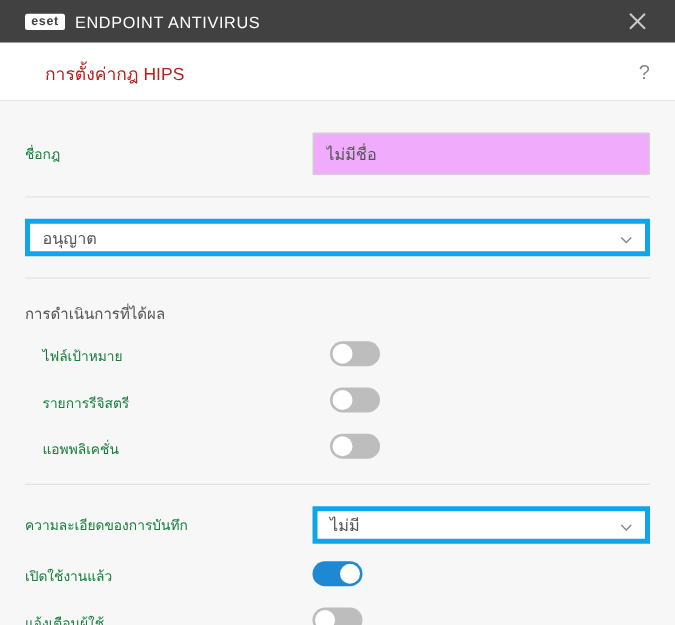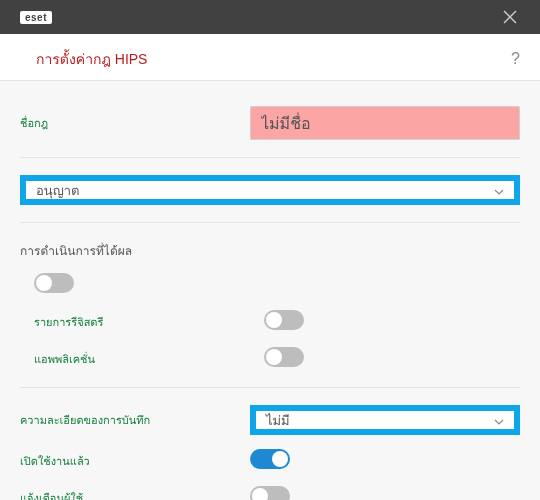--- a/index.html
+++ b/index.html
@@ -55,29 +55,29 @@
   padding: 7px 0;
 }
 .row-label { width: 230px; color: #15803d; font-size: 11px; }
 .row-control { flex: 1; }
 .section-label { color: #555; font-size: 12px; padding: 8px 0 6px 0; }
 .divider { border: none; border-top: 1px solid #e3e3e3; margin: 10px 0; }
 .indent { padding-left: 14px; }
 input[type="text"] {
   width: 100%; height: 30px;
   border: 1px solid #d0d0d0;
-  background: #fca5a5;
+  background: #f0abfc;
   padding: 16px 10px;
-  font-size: 16px;
+  font-size: 13px;
   color: #555;
   border-radius: 1px;
 }
 .select {
   width: 100%; height: 30px;
-  border: 6px solid #0ea5e9;
+  border: 4px solid #0ea5e9;
   background: #fff;
   display: flex; align-items: center; justify-content: space-between;
   padding: 0 10px; cursor: pointer;
   color: #555;
 }
 .select .chev { color: #888; }
 .toggle {
   width: 40px; height: 20px;
   border-radius: 10px;
   position: relative;
@@ -96,20 +96,21 @@
 }
 .toggle.on { background: #1e88d2; }
 .toggle.on::after { left: 22px; }
 </style>
 </head>
 <body>
 
 <div class="titlebar">
   <div class="titlebar-left">
     <span class="brand-badge">eset</span>
+    <span class="titlebar-title">ENDPOINT ANTIVIRUS</span>
   </div>
   <div class="close-btn">
     <svg viewBox="0 0 14 14">
         <line x1="1" y1="1" x2="13" y2="13" stroke="currentColor" stroke-width="1.5"></line>
         <line x1="13" y1="1" x2="1" y2="13" stroke="currentColor" stroke-width="1.5"></line>
       </svg>
   </div>
 </div>
 
 <div class="header">
@@ -139,20 +140,21 @@
         </span>
       </div>
     </div>
   </div>
 
   <hr class="divider">
 
   <div class="section-label">การดำเนินการที่ได้ผล</div>
 
   <div class="row indent">
+    <div class="row-label">ไฟล์เป้าหมาย</div>
     <div class="row-control">
       <span class="toggle"></span>
     </div>
   </div>
 
   <div class="row indent">
     <div class="row-label">รายการรีจิสตรี</div>
     <div class="row-control">
       <span class="toggle"></span>
     </div>

